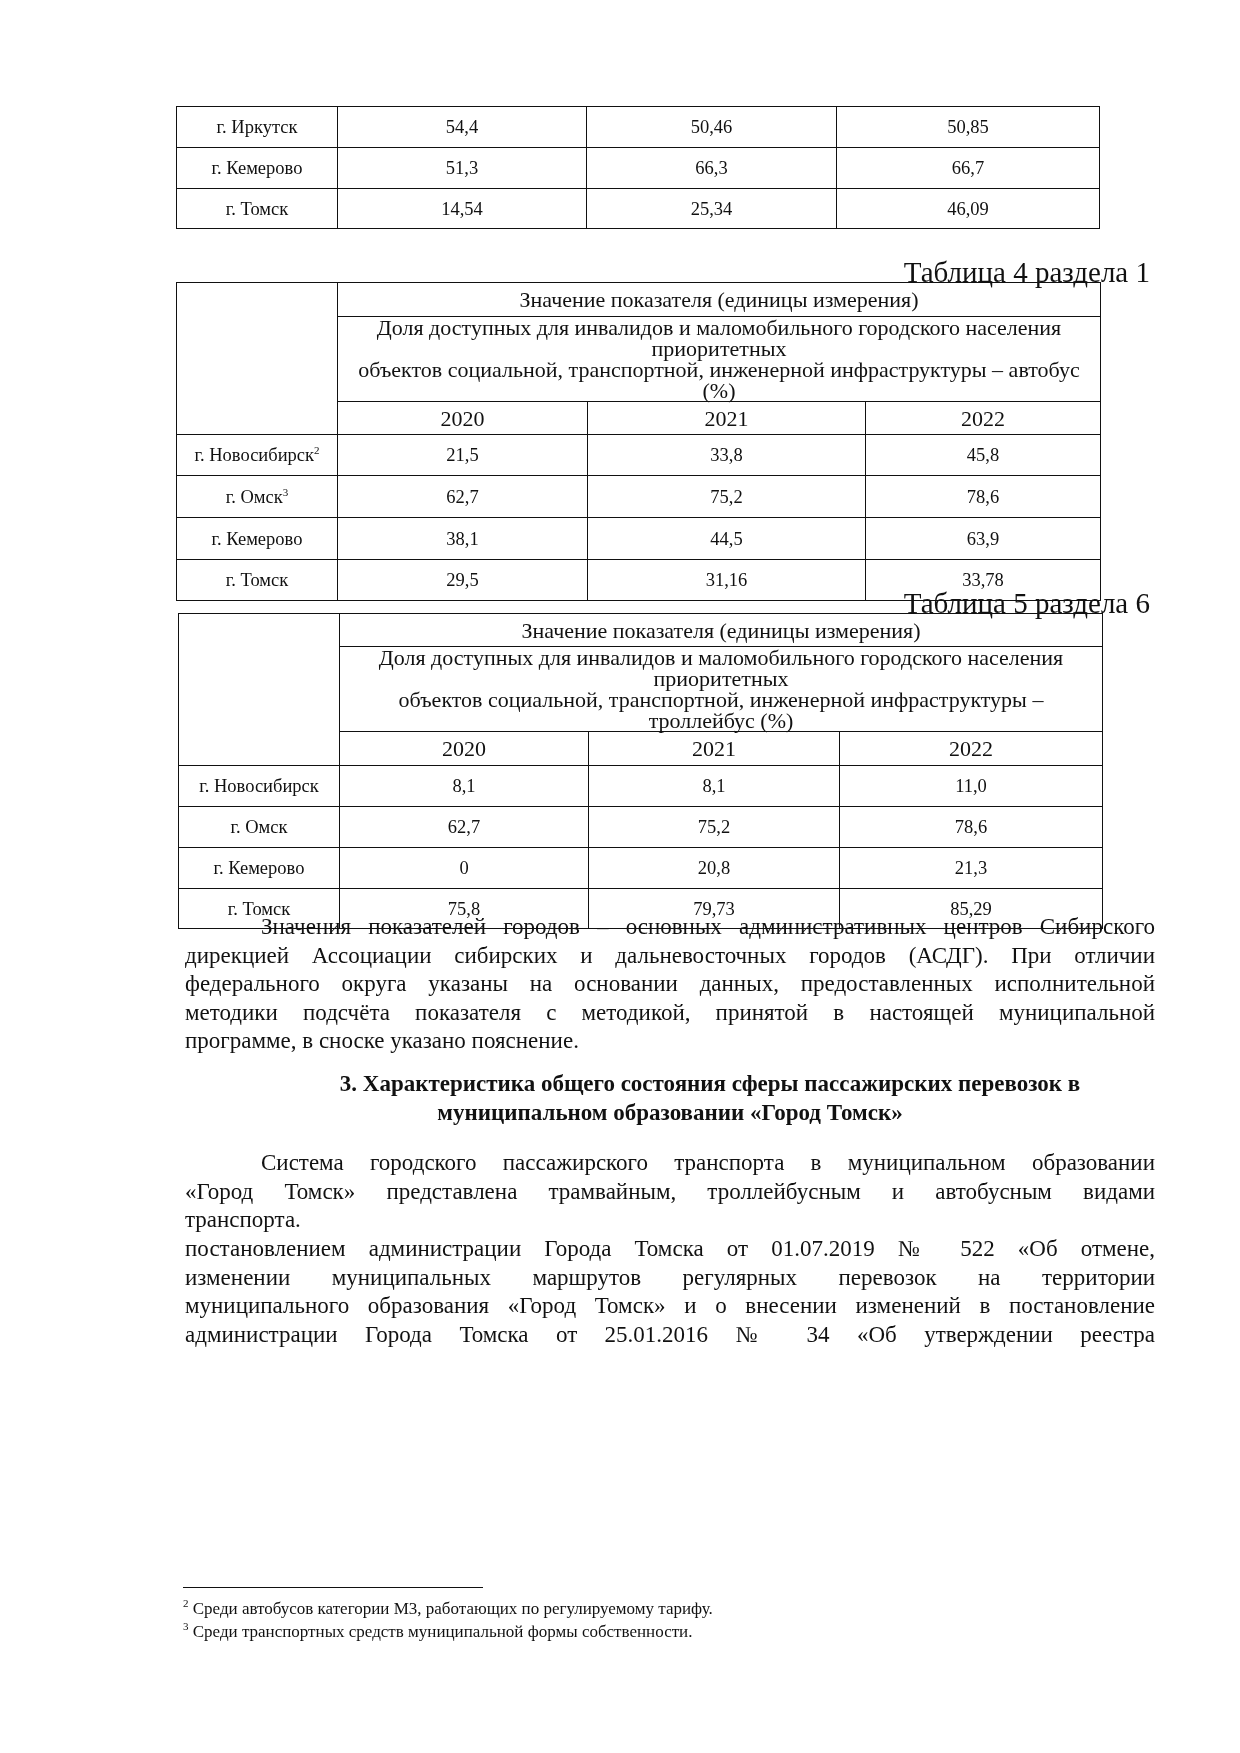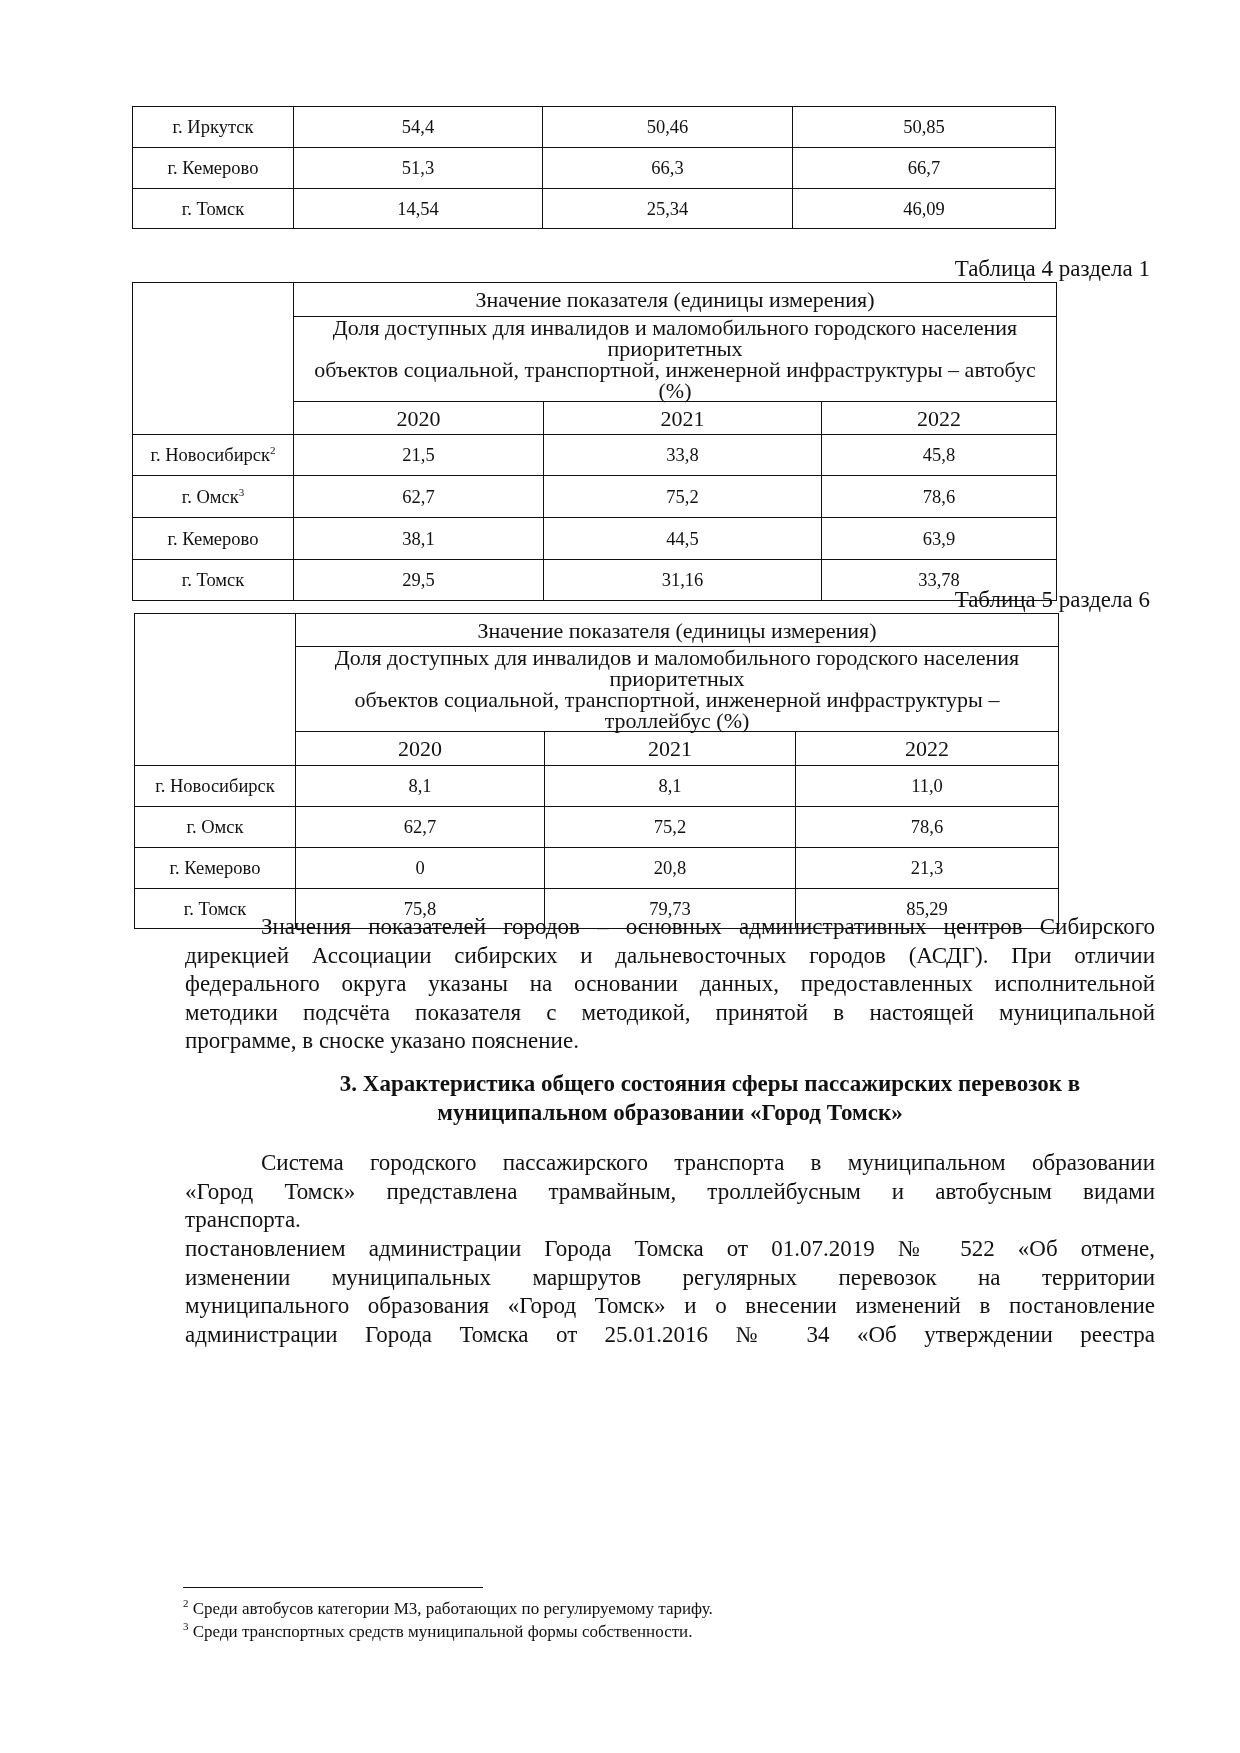--- a/index.html
+++ b/index.html
@@ -2,28 +2,28 @@
 <html><head>
 <meta charset="utf-8">
 <style>
   html, body { margin: 0; padding: 0; background: #ffffff; }
   body {
     width: 1240px; height: 1753px; position: relative; overflow: hidden;
     font-family: "Liberation Serif", "DejaVu Serif", serif; color: #111;
   }
   .page { position: absolute; left: 0; top: 0; width: 1240px; height: 1753px; }
 
-  table.data { position: absolute; border-collapse: collapse; table-layout: fixed; }
+  table.data { position: absolute; border-collapse: collapse; table-layout: fixed; margin-left: 44px; }
   table.data td { border: 1.6px solid #111; text-align: center; vertical-align: middle;
     font-size: 18.5px; line-height: 22px; padding: 0 4px; }
   table.data td.city { font-size: 18.5px; }
   table.data td.hdr { font-size: 22px; line-height: 21px; }
   sup { font-size: 11px; line-height: 0; vertical-align: super; }
 
-  .table-caption { position: absolute; font-size: 23px; right: 90px; }
+  .table-caption { position: absolute; font-size: 29px; right: 90px; }
 
   .para { position: absolute; left: 185px; width: 970px; font-size: 23px; line-height: 28.5px;
     text-align: justify; }
   .para .line { display: block; text-align: justify; text-align-last: justify; white-space: nowrap; }
   .para .line.last { text-align-last: left; }
   .para .line.indent { padding-left: 76px; }
 
   .heading { position: absolute; left: 185px; width: 970px; text-align: center;
     font-weight: bold; font-size: 23px; line-height: 29px; }
 

